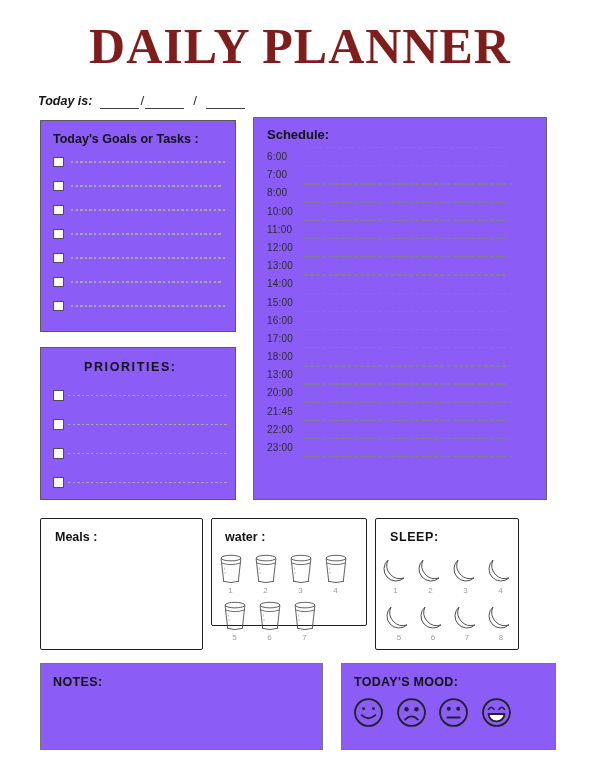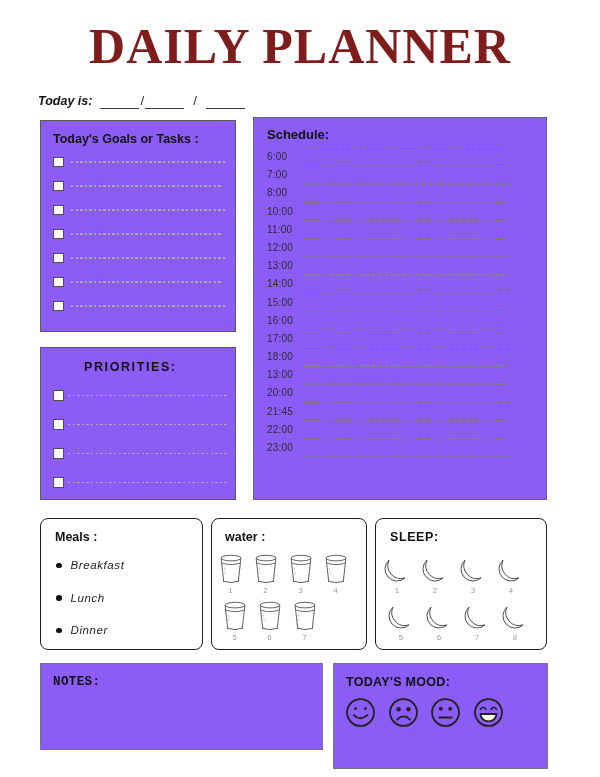--- a/index.html
+++ b/index.html
@@ -13,25 +13,25 @@
   .dl-label{font-weight:700;font-style:italic;font-size:12.5px;margin-right:8px;padding-bottom:1px;}
   .seg{display:inline-block;width:39px;height:13px;border-bottom:1.6px solid #3f3f3f;}
   .slash{font-size:13.5px;color:#2e2e2e;margin:0 1px;padding-bottom:1px;}
   .slash.spaced{margin:0 9px;}
   
   .sq-box{position:absolute;background:#8b5cf6;border:1.4px solid #5a5a5a;box-sizing:border-box;}
   #goals-box{left:40px;top:120px;width:196px;height:212px;}
   #priorities-box{left:40px;top:347px;width:196px;height:153px;}
   #schedule-box{left:253px;top:117px;width:294px;height:383px;border-color:#666;}
   #notes-box{left:40px;top:663px;width:283px;height:87px;border-color:#767676;}
-  #mood-box{left:333px;top:663px;width:215px;height:106px;border-color:#767676;}
+  #mood-box{left:341px;top:663px;width:215px;height:87px;border-color:#767676;}
   .box-title{font-weight:700;font-size:12.5px;line-height:14px;color:#121212;margin:11px 0 0 12px;}
   #priorities-box .box-title{letter-spacing:1.6px;margin-top:12px;padding-left:31px;}
   #schedule-box .box-title{font-size:13px;margin:10px 0 0 13px;}
-  #notes-box .box-title{letter-spacing:.4px;font-family:Liberation Mono, monospace;}
+  #notes-box .box-title{letter-spacing:.4px;}
   #mood-box .box-title{letter-spacing:.3px;}
   
   .chk-rows{margin-top:4px;padding:0 10px 0 12px;}
   #priorities-box .chk-rows{margin-top:7px;padding-right:6px;}
   .chk-row{display:flex;align-items:center;}
   #goals-box .chk-row{height:24px;}
   #priorities-box .chk-row{height:29px;}
   .chk{width:8.5px;height:8.5px;border:1.2px solid #4f4f4f;background:#fff;margin-right:7px;flex:none;}
   #priorities-box .chk{margin-right:4px;}
   .dash-line{flex:1;height:1.2px;background:repeating-linear-gradient(90deg,#a9a9a9 0 2.4px,transparent 2.4px 4.6px);}
@@ -40,24 +40,24 @@
   .sch-rows{margin-top:5px;}
   .sch-row{position:relative;height:18.2px;}
   .sch-time{position:absolute;left:13px;top:4px;font-size:10px;letter-spacing:.2px;color:#2d2d2d;}
   .sch-line,.sch-close{height:1.3px;background:repeating-linear-gradient(90deg,#828282 0 3.8px,transparent 3.8px 6.2px);}
   .sch-line{position:absolute;left:50px;right:36px;top:0;}
   .sch-row:nth-child(1) .sch-line{left:53px;right:42px;}
   .sch-row:nth-child(3n) .sch-line{right:32px;}
   .sch-row:nth-child(4n+2) .sch-line{right:39px;}
   .sch-close{margin:0 34px 0 50px;}
   
-  .r-box{position:absolute;background:#fff;border:1.6px solid #1f1f1f;border-radius:8px;box-sizing:border-box;}
+  .r-box{position:absolute;background:#fff;border:1.6px solid #1f1f1f;border-radius:2px;box-sizing:border-box;}
   #meals-box{left:40px;top:518px;width:163px;height:132px;}
-  #water-box{left:211px;top:518px;width:156px;height:132px;}
-  #sleep-box{left:375px;top:518px;width:172px;height:132px;}
+  #water-box{left:211px;top:518px;width:156px;height:108px;}
+  #sleep-box{left:375px;top:518px;width:144px;height:132px;}
   #meals-box .box-title{margin:11px 0 0 14px;}
   #water-box .box-title{margin:11px 0 0 13px;}
   #sleep-box .box-title{margin:11px 0 0 14px;letter-spacing:.6px;}
   .meal-list{margin:5px 0 0 15px;}
   .meal-row{display:flex;align-items:center;height:32.5px;}
   .bullet{width:5.5px;height:5.5px;border-radius:50%;background:#111;margin-right:9px;flex:none;}
   .meal-label{font-style:italic;font-size:11.5px;letter-spacing:.6px;color:#1c1c1c;}
   
   .icon-rows{margin:10px 0 0 1px;}
   #sleep-box .icon-rows{margin-left:2px;}
@@ -215,34 +215,20 @@
         <div class="sch-row">
           <span class="sch-time">23:00</span>
           <span class="sch-line"></span>
         </div>
       </div>
     <div class="sch-close"></div>
   </div>
 
   <div class="r-box" id="meals-box">
     <div class="box-title">Meals :</div>
-    <div class="meal-list" id="meals-list">
-        <div class="meal-row">
-          <span class="bullet"></span>
-          <span class="meal-label">Breakfast</span>
-        </div>
-        <div class="meal-row">
-          <span class="bullet"></span>
-          <span class="meal-label">Lunch</span>
-        </div>
-        <div class="meal-row">
-          <span class="bullet"></span>
-          <span class="meal-label">Dinner</span>
-        </div>
-      </div>
   </div>
 
   <div class="r-box" id="water-box">
     <div class="box-title">water :</div>
     <div class="icon-rows" id="water-rows">
         <div class="icon-row">
           <div class="tracker-cell">
             <svg class="cup" viewBox="0 0 36 44">
               <ellipse cx="18" cy="6" rx="14.5" ry="4.1" fill="none" stroke="#3d3d3d" stroke-width="1.2"></ellipse>
               <path d="M3.6,7.3 L7.3,40.2 M32.4,7.3 L28.7,40.2 M7.3,40.2 Q18,43.8 28.7,40.2" fill="none" stroke="#3d3d3d" stroke-width="1.2" stroke-linecap="round"></path>

